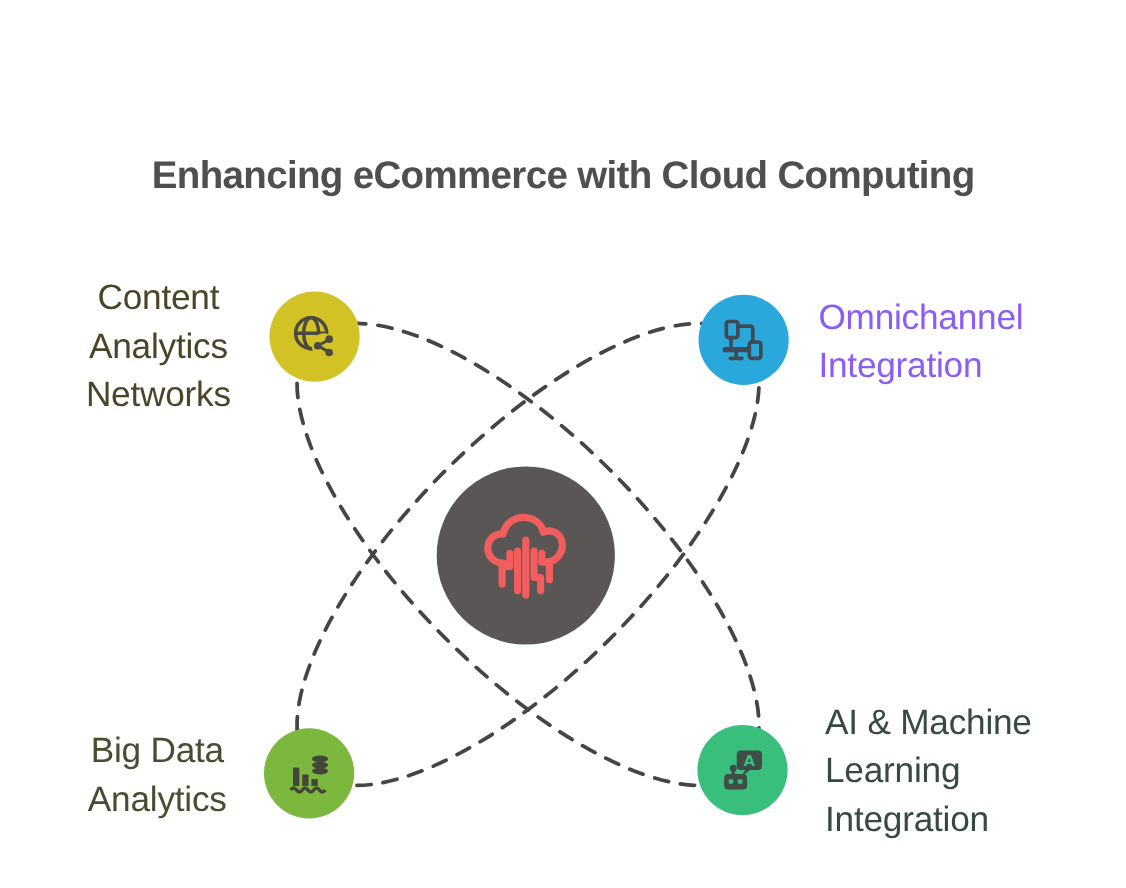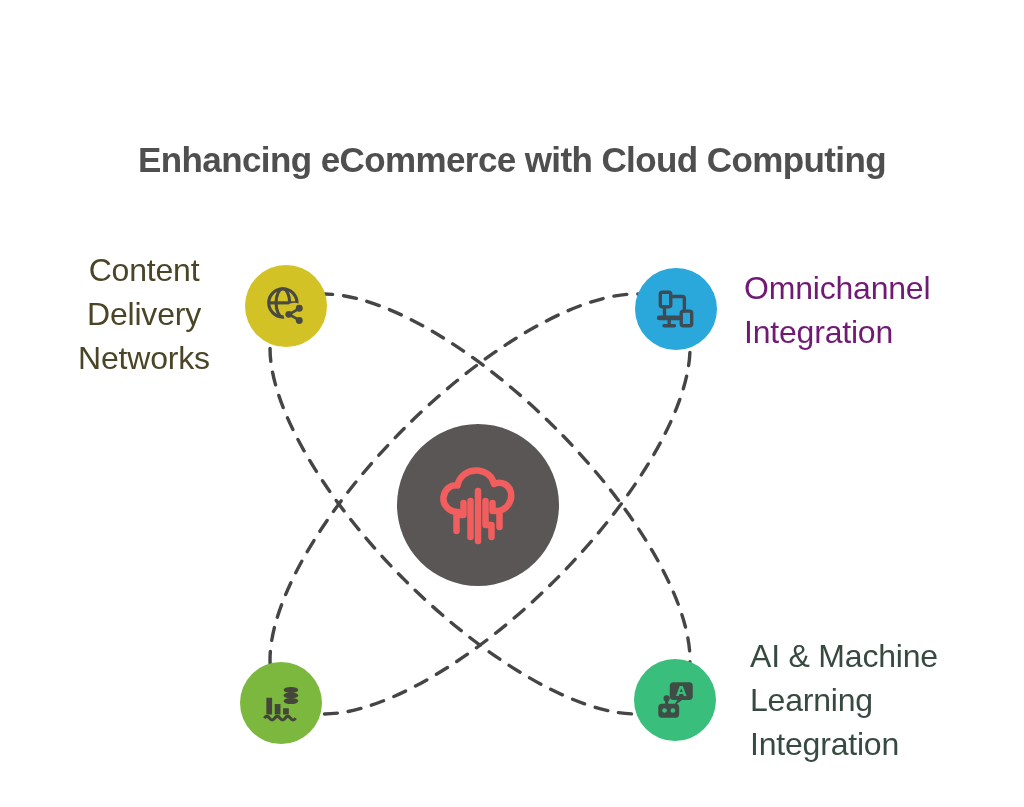--- a/index.html
+++ b/index.html
@@ -69,52 +69,54 @@
         <circle cx="30" cy="29.5" r="10.5" fill="#d2c226"></circle>
         <line x1="25" y1="30" x2="34.5" y2="24.5" stroke="currentColor" stroke-width="2.6"></line>
         <line x1="25" y1="30" x2="34.5" y2="35.5" stroke="currentColor" stroke-width="2.6"></line>
         <circle cx="24.7" cy="30" r="3.3" fill="currentColor"></circle>
         <circle cx="34.7" cy="24.2" r="3.3" fill="currentColor"></circle>
         <circle cx="34.7" cy="35.8" r="3.3" fill="currentColor"></circle>
       </svg>
     </span>
   </div>
   <div class="node-label lbl-cdn" style="color: rgb(75, 69, 39);">Content
-Delivery
+Analytics
 Networks</div>
 
   <div class="node-circle pos-omni" style="background-color: rgb(42, 167, 219);">
     <span class="icon-wrap" style="color: rgb(62, 75, 85);">
       <svg width="46" height="46" viewBox="0 0 44 44" fill="none" stroke="currentColor" stroke-linecap="round" stroke-linejoin="round">
         <rect x="7" y="6" width="10" height="14" rx="2" stroke-width="3.2"></rect>
         <path d="M17,10 H28 a2,2 0 0 1 2,2 V24" stroke-width="3.2"></path>
         <rect x="27" y="24" width="10" height="14" rx="2" stroke-width="3.2"></rect>
         <path d="M11,20 V28" stroke-width="3.2"></path>
         <path d="M6,30.5 H26" stroke-width="4.6"></path>
         <path d="M15.5,32 V36.5" stroke-width="3.2"></path>
         <path d="M10.5,38 H20.5" stroke-width="3.2"></path>
       </svg>
     </span>
   </div>
-  <div class="node-label lbl-omni" style="color: #701a75;">Omnichannel
+  <div class="node-label lbl-omni" style="color: #8b5cf6;">Omnichannel
 Integration</div>
 
   <div class="node-circle pos-bigdata" style="background-color: rgb(124, 184, 62);">
     <span class="icon-wrap" style="color: rgb(69, 70, 58);">
       <svg width="46" height="46" viewBox="0 0 44 44">
         <rect x="8" y="17" width="5.5" height="16" fill="currentColor"></rect>
         <rect x="16" y="23" width="5.5" height="10" fill="currentColor"></rect>
         <rect x="24" y="27" width="5.5" height="6" fill="currentColor"></rect>
         <ellipse cx="31.5" cy="9.5" rx="7" ry="2.9" fill="currentColor"></ellipse>
         <ellipse cx="31.5" cy="14.8" rx="7" ry="2.9" fill="currentColor"></ellipse>
         <ellipse cx="31.5" cy="20.1" rx="7" ry="2.9" fill="currentColor"></ellipse>
         <path d="M6,36.5 q2.5,-3.5 5,0 t5,0 t5,0 t5,0 t5,0 t5,0" fill="none" stroke="currentColor" stroke-width="3"></path>
       </svg>
     </span>
   </div>
+  <div class="node-label lbl-bigdata" style="color: rgb(71, 78, 48);">Big Data
+Analytics</div>
 
   <div class="node-circle pos-ai" style="background-color: rgb(57, 190, 124);">
     <span class="icon-wrap" style="color: rgb(63, 77, 71);">
       <svg width="46" height="46" viewBox="0 0 44 44">
         <rect x="17" y="5" width="22" height="17" rx="3.5" fill="currentColor"></rect>
         <path d="M25,21 L20,28.5 L30,21 Z" fill="currentColor"></path>
         <text x="28" y="18.5" text-anchor="middle" font-size="13" font-weight="bold" fill="#39be7c" font-family="DejaVu Sans, sans-serif">A</text>
         <circle cx="14" cy="20.5" r="3" fill="currentColor"></circle>
         <rect x="12.5" y="22" width="3" height="4.5" fill="currentColor"></rect>
         <rect x="6" y="25.5" width="20" height="13.5" rx="3.5" fill="currentColor"></rect>

